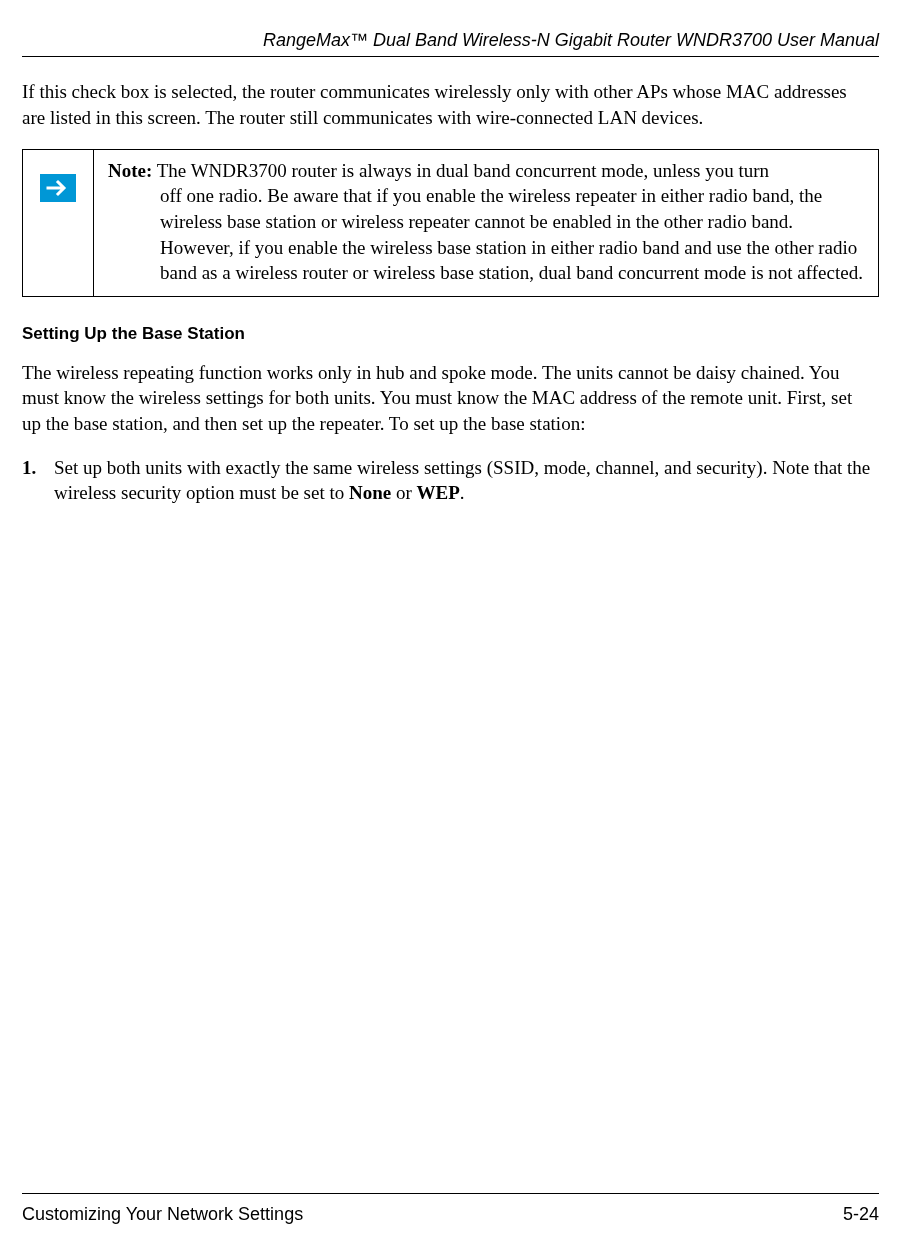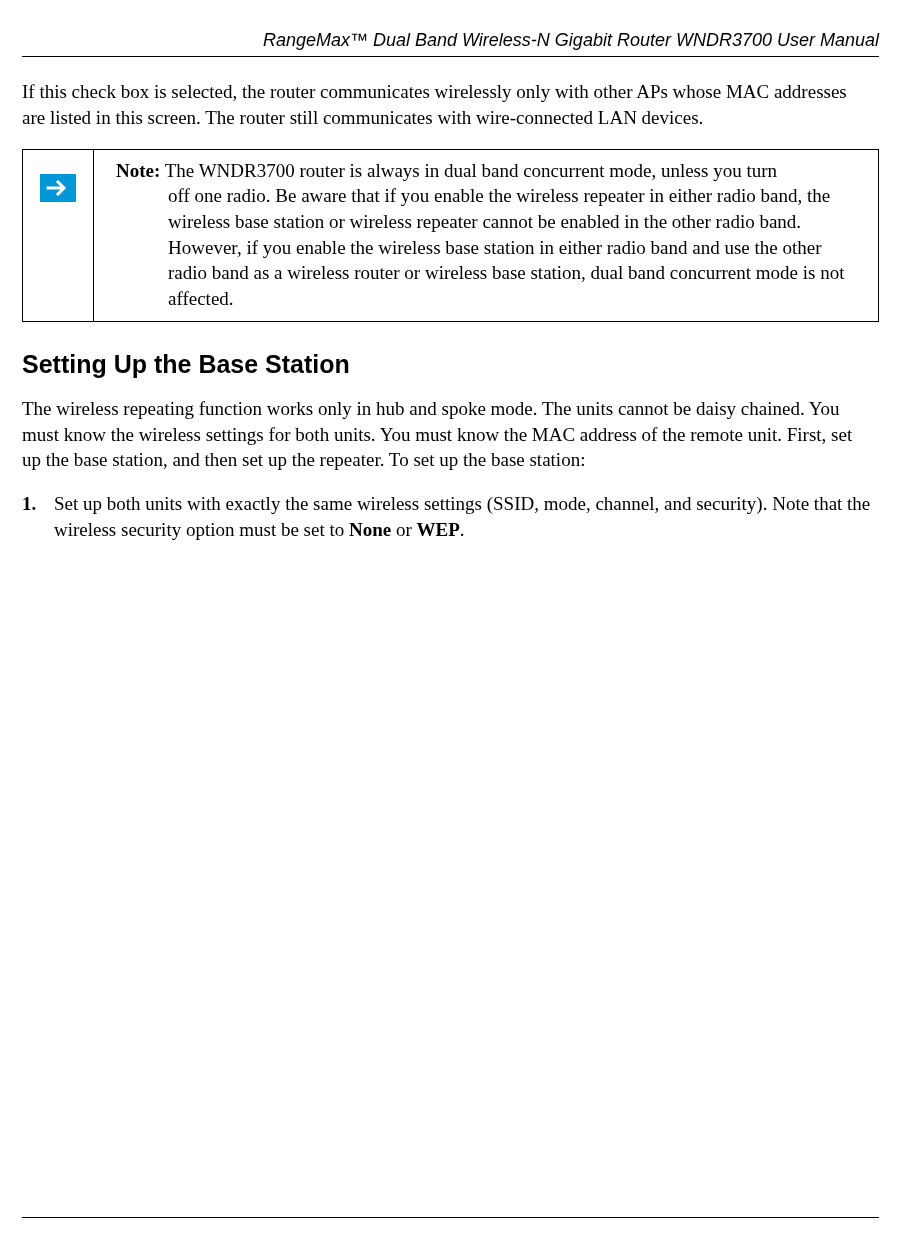--- a/index.html
+++ b/index.html
@@ -25,21 +25,20 @@
       border-bottom: 1.5px solid #000;
       margin-bottom: 22px;
     }
     .para {
       margin: 0 7px 18px 0;
     }
     .note-box {
       border: 1.5px solid #000;
       display: flex;
       margin: 0 0 26px 0;
-      gap: 8px;
     }
     .note-icon-cell {
       border-right: 1.5px solid #000;
       padding: 10px 10px 10px 10px;
       display: flex;
       align-items: flex-start;
       justify-content: center;
       min-width: 50px;
     }
     .note-icon {
@@ -64,21 +63,21 @@
     .note-text .note-label {
       font-weight: bold;
     }
     .note-text-cell .indent {
       padding-left: 52px;
       display: block;
     }
     h2.section-heading {
       font-family: Arial, Helvetica, sans-serif;
       font-weight: bold;
-      font-size: 25px;
+      font-size: 17px;
       margin: 0 0 14px 0;
     }
     ol.steps {
       margin: 0 0 18px 0;
       padding-left: 0;
       list-style: none;
     }
     ol.steps li {
       display: flex;
       margin-bottom: 8px;
@@ -152,13 +151,17 @@
   <li>
     <span class="step-num">1.</span>
     <span class="step-text">
       <span>Set up both units with exactly the same wireless settings (SSID, mode, channel, and security). Note that the wireless security option must be set to </span><span class="bold">None</span><span> or </span><span class="bold">WEP</span><span>.</span>
     </span>
   </li>
 </ol>
 
 <div class="footer">
   <div class="footer-line"></div>
+  <div class="footer-row">
+    <span>Customizing Your Network Settings</span>
+    <span>5-24</span>
+  </div>
 </div>
 
 </body></html>

